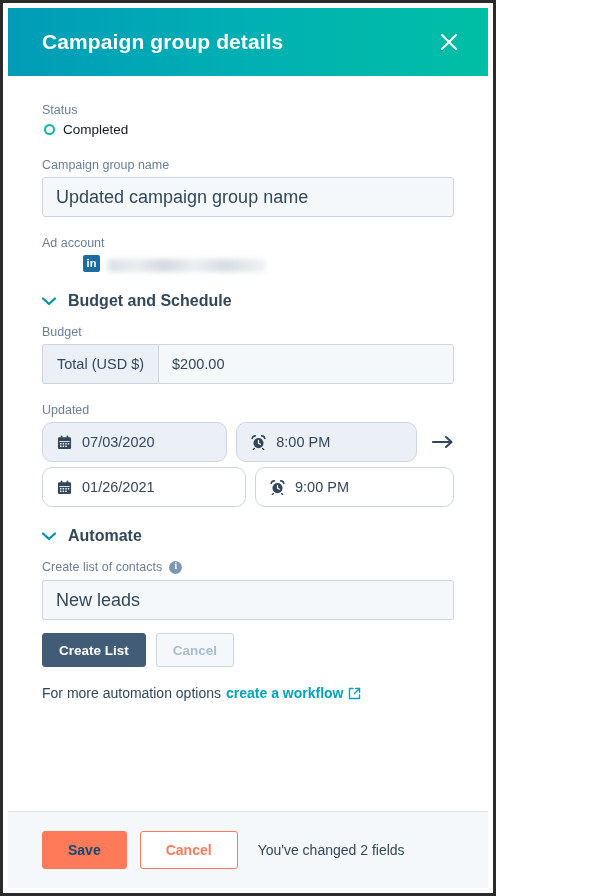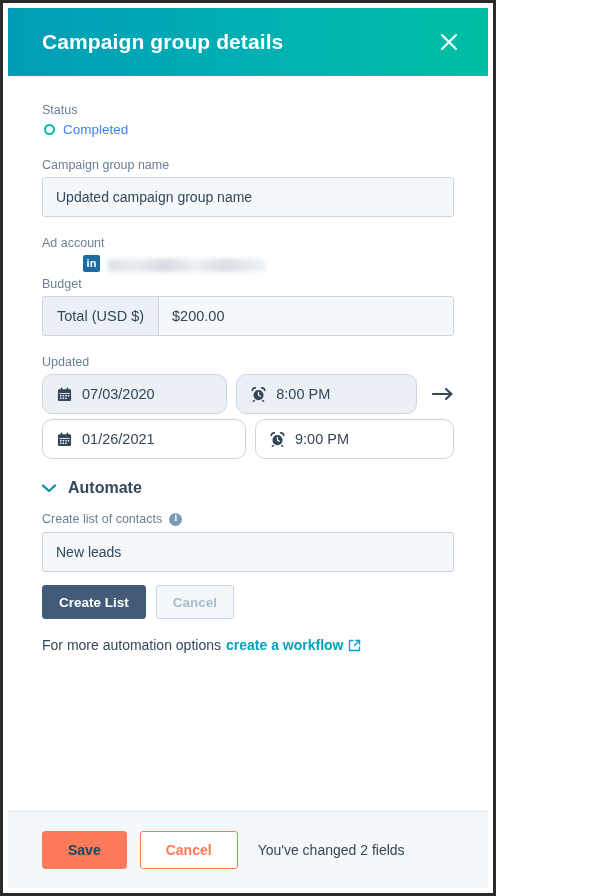--- a/index.html
+++ b/index.html
@@ -95,48 +95,48 @@
     width: 11px;
     height: 11px;
     border-radius: 50%;
     border: 2.6px solid #00bda5;
     box-sizing: border-box;
     flex: 0 0 auto;
     margin-left: 2px;
   }
   .status-text {
     font-size: 13.5px;
-    color: #3b82f6;
+    color: #0f172a;
   }
 
   
   .text-input {
     width: 100%;
     height: 40px;
     box-sizing: border-box;
     background: #f5f8fa;
     border: 1px solid #cbd6e2;
     border-radius: 3px;
     padding: 0 13px;
-    font-size: 14px;
+    font-size: 18px;
     color: #33475b;
     font-family: "Liberation Sans", sans-serif;
     outline: none;
     display: flex;
     align-items: center;
   }
 
   .field-block { margin-bottom: 18px; }
 
   
   .ad-account-row {
     display: flex;
     align-items: flex-end;
     gap: 8px;
-    margin-bottom: 4px;
+    margin-bottom: 20px;
     padding-left: 41px;
   }
   .li-icon {
     width: 17px;
     height: 17px;
     border-radius: 2px;
     background: #1b6ca0;
     color: #ffffff;
     font-size: 11px;
     font-weight: bold;
@@ -379,20 +379,28 @@
       </div>
 
       <div>
         <div class="field-label">Ad account</div>
         <div class="ad-account-row">
           <span class="li-icon">in</span>
           <span class="redacted"></span>
         </div>
       </div>
 
+      <div class="section-header">
+        <span class="chevron">
+          <svg width="14" height="9" viewBox="0 0 14 9" fill="none">
+            <path d="M1 1.5 L7 7 L13 1.5" stroke="#0091ae" stroke-width="2.2" stroke-linecap="round" stroke-linejoin="round"></path>
+          </svg>
+        </span>
+        <span class="section-title">Budget and Schedule</span>
+      </div>
 
       <div>
         <div class="field-label">Budget</div>
         <div class="budget-row">
           <div class="budget-prefix">Total (USD $)</div>
           <div class="budget-value">$200.00</div>
         </div>
       </div>
 
       <div>

